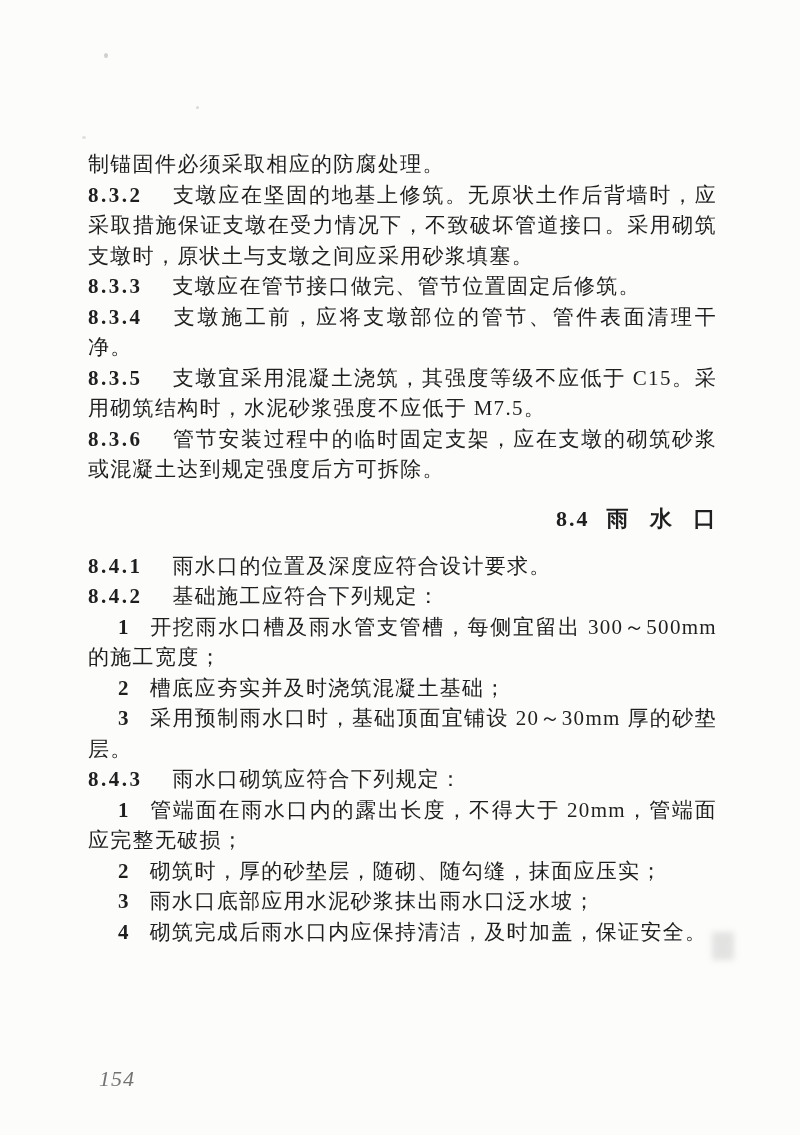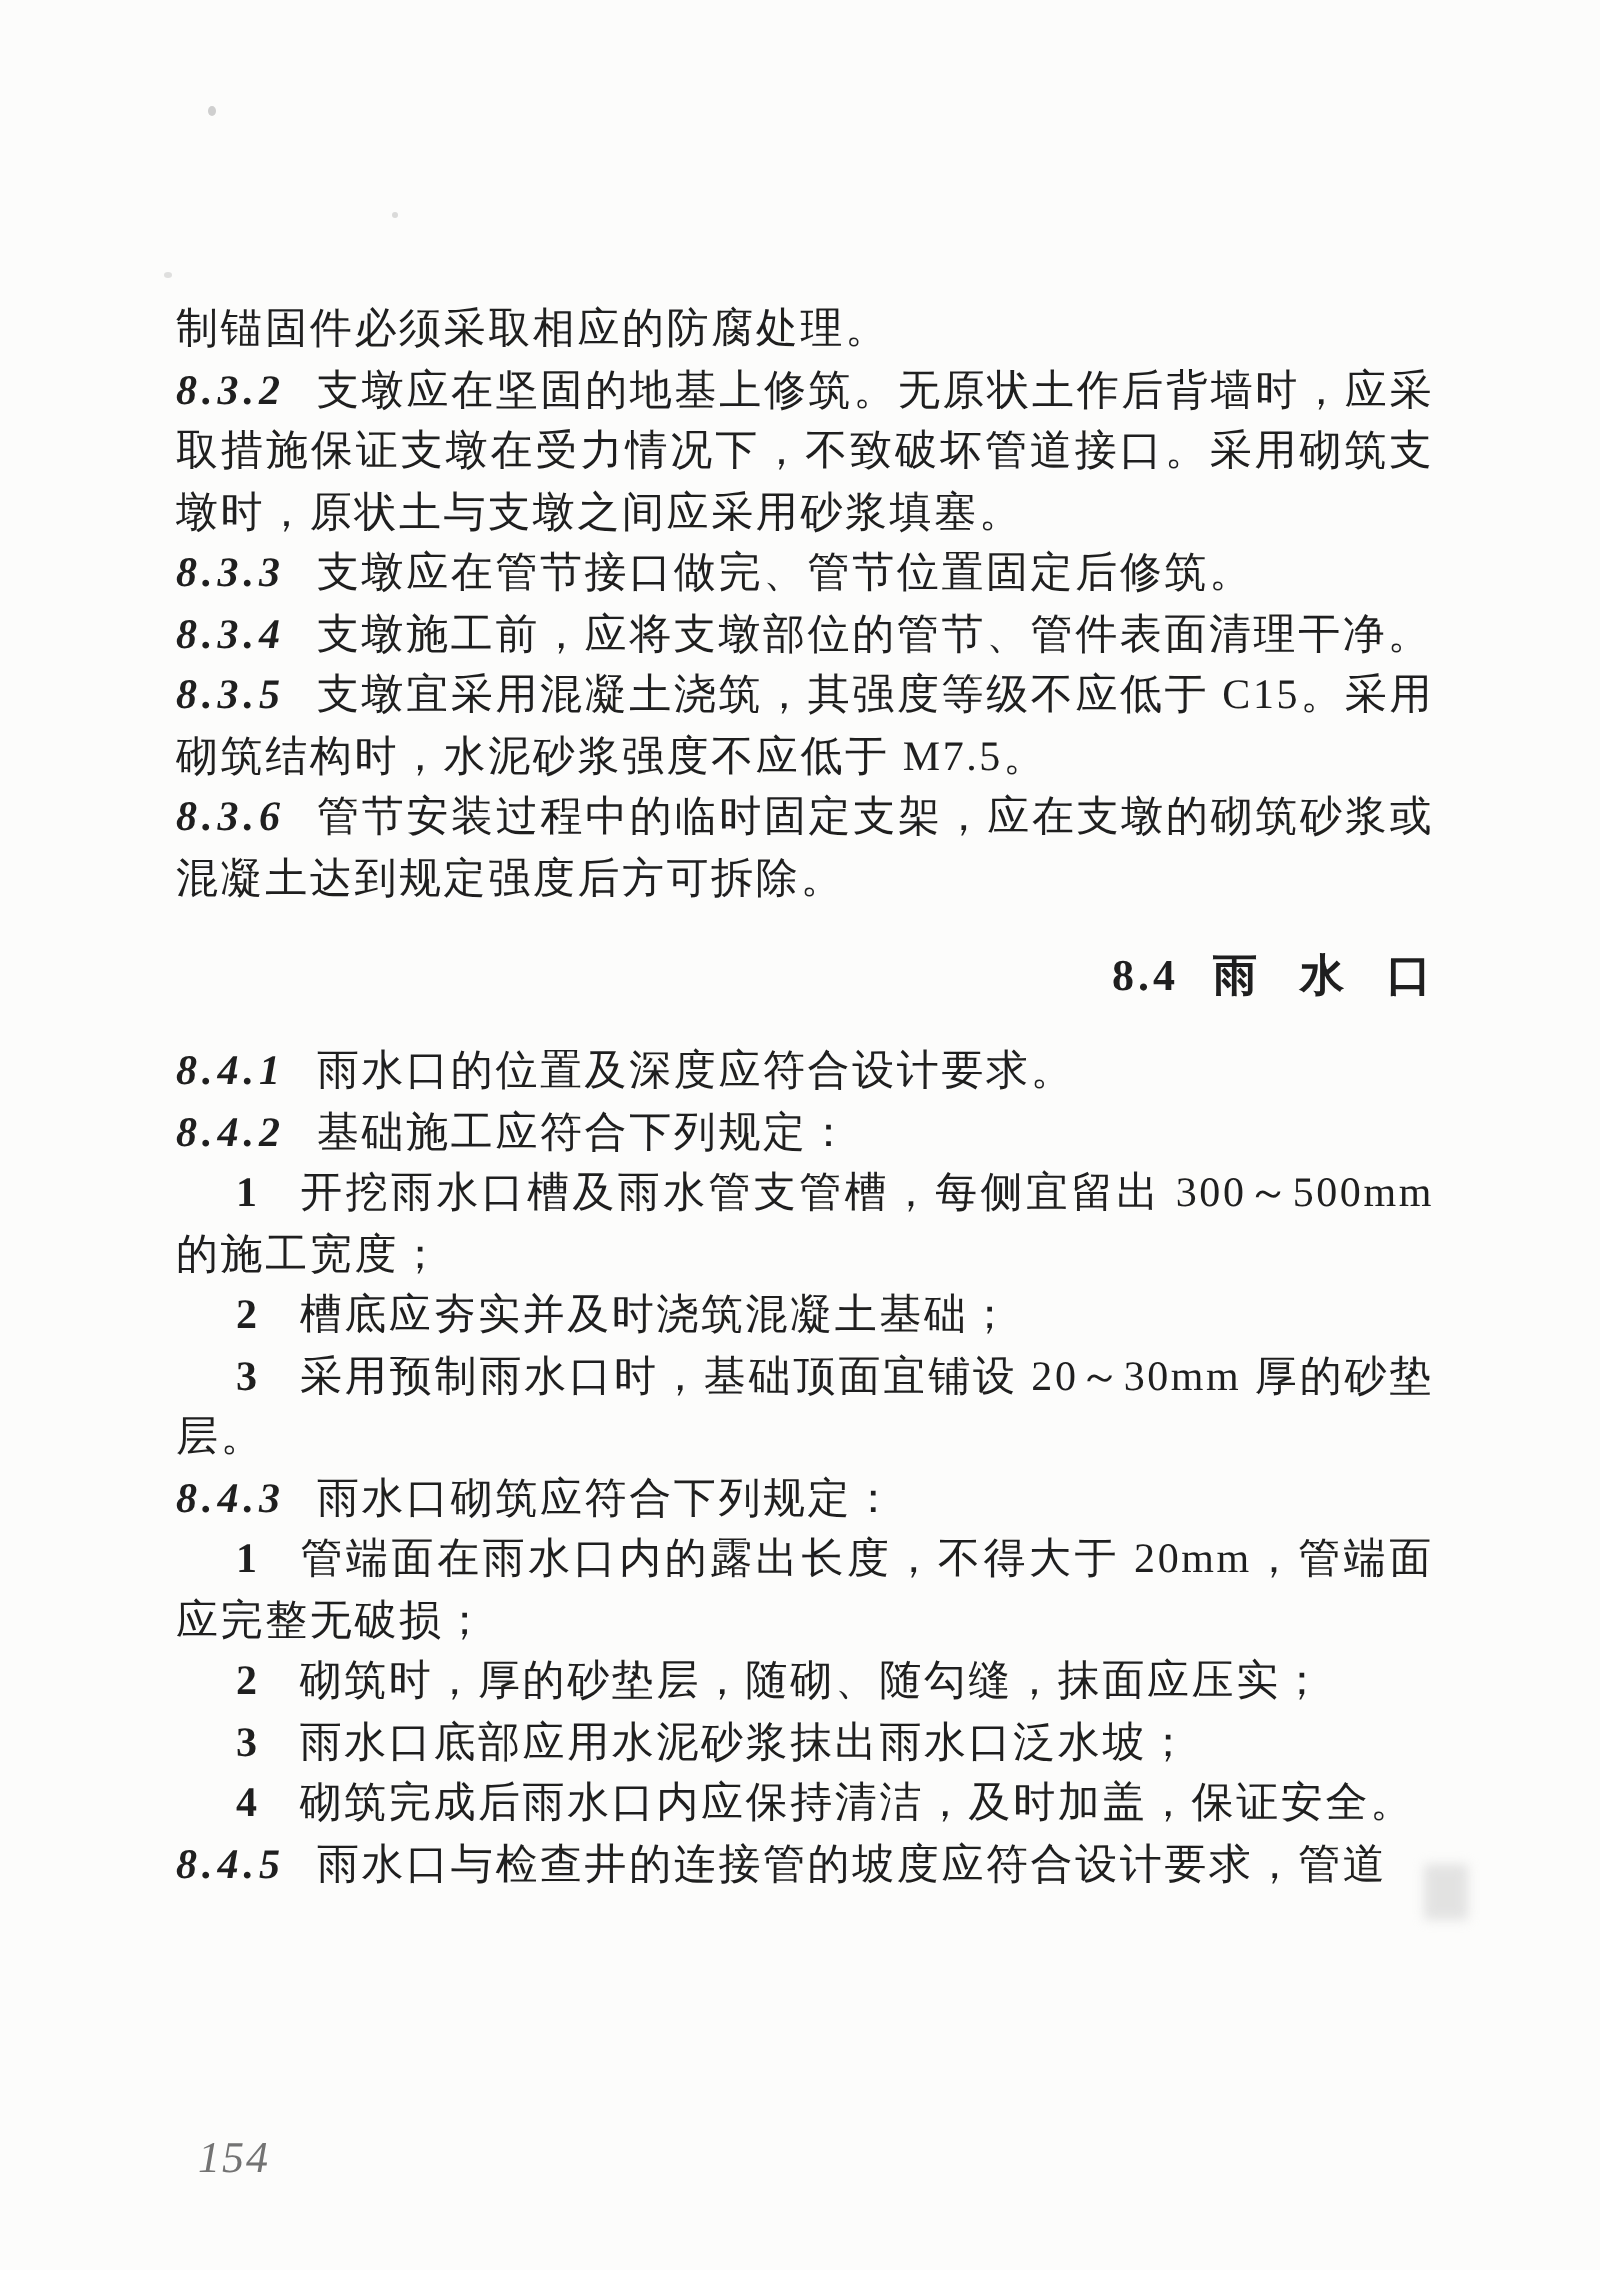--- a/index.html
+++ b/index.html
@@ -26,23 +26,22 @@
     text-align: justify;
     letter-spacing: 1.3px;
   }
   .content p {
     margin: 0;
     padding: 0;
   }
   .clause .num {
     font-weight: 700;
     letter-spacing: 2.5px;
-    margin-right: 16px;
+    margin-right: 30px;
     white-space: nowrap;
-    font-style: italic;
   }
   .sub {
     text-indent: 30px;
   }
   .sub .num {
     font-weight: 700;
     margin-right: 20px;
   }
   .heading {
     margin: 18px 0 16px 0;
@@ -126,21 +125,20 @@
 
     <p class="sub"><span class="num">1</span><span class="txt">管端面在雨水口内的露出长度，不得大于 20mm，管端面应完整无破损；</span></p>
 
     <p class="sub"><span class="num">2</span><span class="txt">砌筑时，厚的砂垫层，随砌、随勾缝，抹面应压实；</span></p>
 
     <p class="sub"><span class="num">3</span><span class="txt">雨水口底部应用水泥砂浆抹出雨水口泛水坡；</span></p>
 
     <p class="sub"><span class="num">4</span><span class="txt">砌筑完成后雨水口内应保持清洁，及时加盖，保证安全。</span></p>
 
 
-    <p class="clause"><span class="num">8.4.5</span><span class="txt">雨水口与检查井的连接管的坡度应符合设计要求，管道</span></p>
 
   </main>
 
   <div class="page-number">154</div>
 
   <i class="speck s1"></i>
   <i class="speck s2"></i>
   <i class="speck s3"></i>
   <i class="smudge"></i>
 </div>

